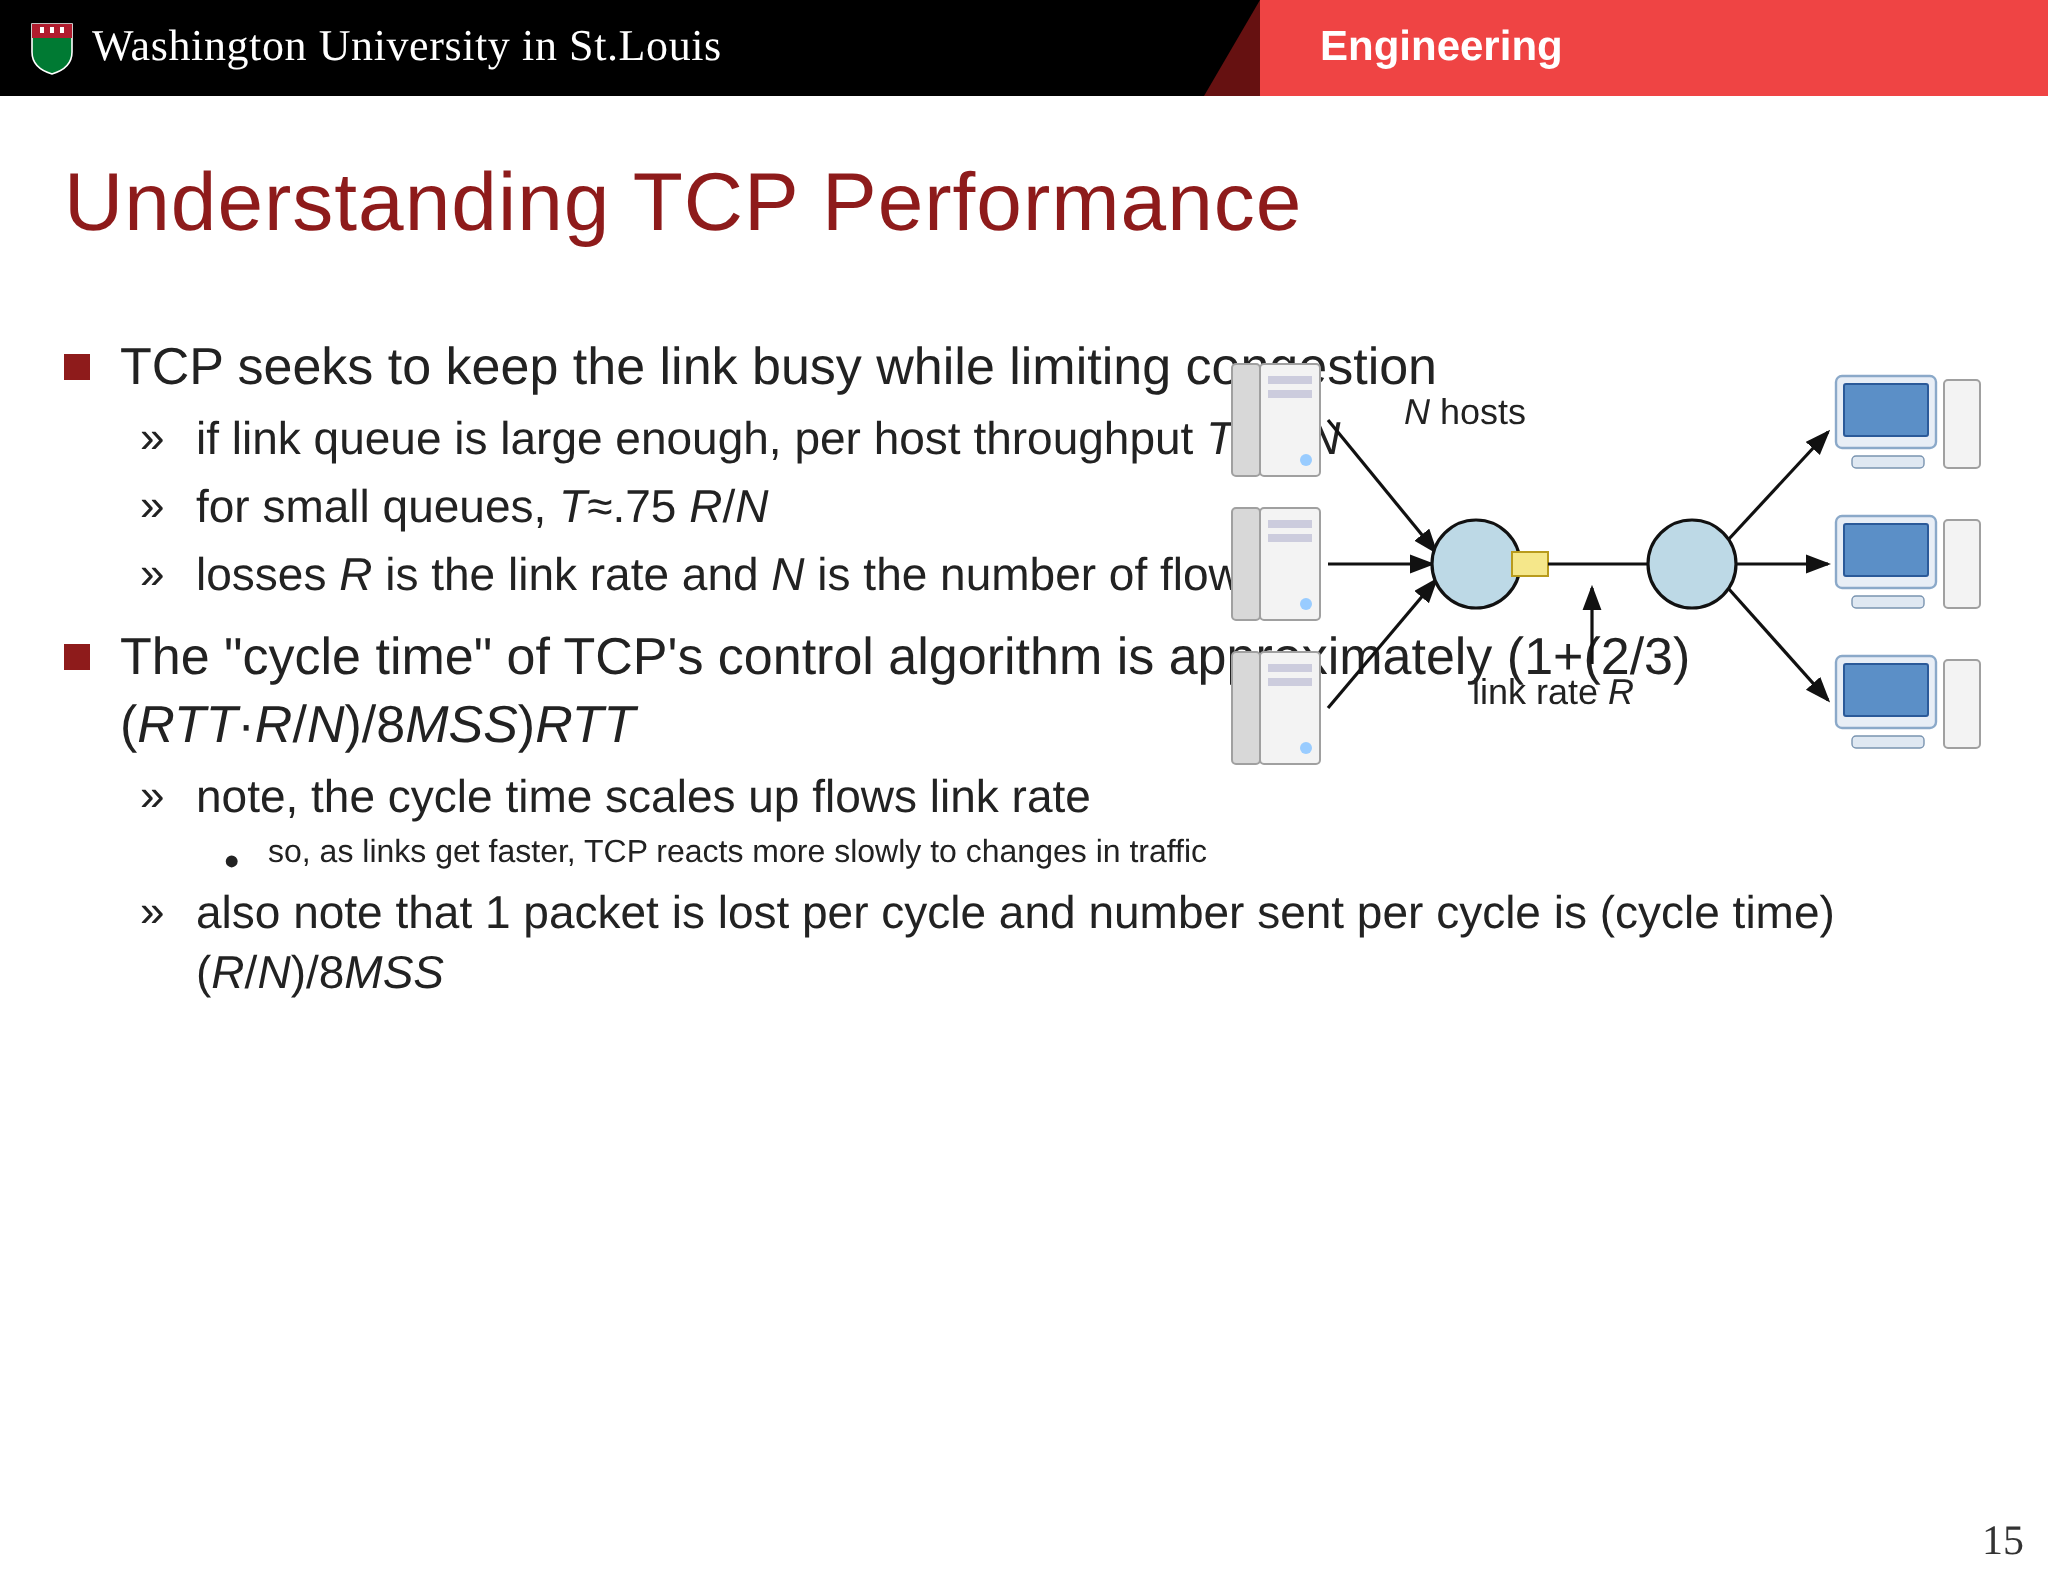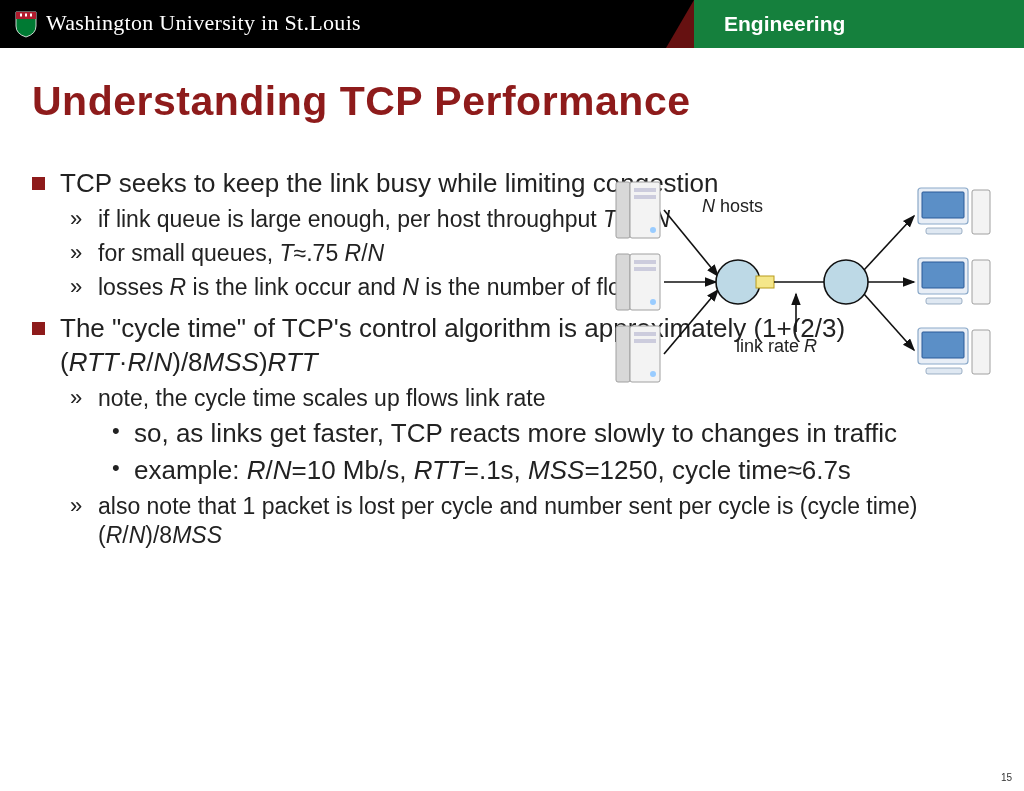--- a/index.html
+++ b/index.html
@@ -1,35 +1,35 @@
 <!DOCTYPE html>
 <html><head>
 <meta charset="utf-8">
 <style>
   html,body{margin:0;padding:0;width:1024px;height:791px;font-family:Verdana,Geneva,sans-serif;background:#fff;overflow:hidden;position:relative;}
   .header{height:48px;background:#000;display:flex;align-items:center;position:relative;}
   .logo-area{display:flex;padding-left:14px;}
   .shield{width:24px;height:28px;margin-right:8px;}
   .univ-name{color:#fff;font-family:Georgia,'Times New Roman',serif;font-size:22px;letter-spacing:0.3px;}
-  .eng-tab{position:absolute;right:0;top:0;height:48px;width:330px;background:#15803d;display:flex;align-items:center;}
+  .eng-tab{position:absolute;right:0;top:0;height:48px;width:394px;background:#ef4444;display:flex;align-items:center;}
   .eng-tab::before{content:"";position:absolute;left:-28px;top:0;width:0;height:0;border-top:48px solid transparent;border-right:28px solid #611;}
   .eng-text{position:relative;color:#fff;font-weight:bold;font-size:21px;margin-left:30px;font-family:Verdana,Geneva,sans-serif;}
   .slide{position:relative;padding:22px 32px 0 32px;}
-  h1.title{color:#8e1b1b;font-family:Verdana,Geneva,sans-serif;font-weight:bold;font-size:41px;margin:8px 0 42px 0;letter-spacing:0.5px;}
+  h1.title{color:#8e1b1b;font-family:Verdana,Geneva,sans-serif;font-weight:normal;font-size:41px;margin:8px 0 42px 0;letter-spacing:0.5px;}
   ul.top{list-style:none;padding:0;margin:0;font-size:26px;color:#222;}
   ul.top>li{position:relative;padding-left:28px;margin-bottom:10px;line-height:1.3;}
   ul.top>li::before{content:"";position:absolute;left:0;top:10px;width:13px;height:13px;background:#8e1b1b;}
   ul.sub{list-style:none;padding:0;margin:4px 0 0 10px;font-size:23px;}
   ul.sub>li{position:relative;padding-left:28px;margin:4px 0;line-height:1.3;}
   ul.sub>li::before{content:"»";position:absolute;left:0;top:0;color:#222;font-size:22px;}
-  ul.subsub{list-style:none;padding:0;margin:2px 0 0 14px;font-size:26px;}
+  ul.subsub{list-style:none;padding:0;margin:2px 0 0 14px;font-size:16px;}
   ul.subsub>li{position:relative;padding-left:22px;margin:3px 0;line-height:1.3;}
   ul.subsub>li::before{content:"•";position:absolute;left:0;top:0;color:#222;font-size:22px;}
   .it{font-style:italic;}
-  .page-num{position:absolute;right:12px;bottom:8px;font-size:10px;color:#333;font-family:Liberation Sans, sans-serif;}
+  .page-num{position:absolute;right:12px;bottom:8px;font-size:21px;color:#333;font-family:Liberation Serif, serif;}
   .diagram{position:absolute;right:18px;top:172px;width:400px;height:220px;}
   .diagram svg{width:100%;height:100%;}
   .srv{fill:#f3f3f3;stroke:#a0a0a0;stroke-width:1;}
   .srv-dark{fill:#d8d8d8;stroke:#a0a0a0;stroke-width:1;}
   .mon{fill:#5b8fc7;stroke:#2b5a99;stroke-width:1;}
   .mon-frame{fill:#e8eef6;stroke:#8ba9c9;stroke-width:1.2;}
   .kb{fill:#dfe8f2;stroke:#7a94b0;stroke-width:0.7;}
   .router{fill:#bdd9e6;stroke:#111;stroke-width:1.6;}
   .link-line{stroke:#111;stroke-width:1.6;fill:none;}
   .arrow{stroke:#111;stroke-width:1.6;fill:none;marker-end:url(#ah);}
@@ -62,34 +62,31 @@
     <li>
       <span>TCP seeks to keep the link busy while limiting congestion</span>
       <ul class="sub">
         <li>
           <span>if link queue is large enough, per host throughput </span><span class="it">T</span><span>=</span><span class="it">R</span><span>/</span><span class="it">N</span>
         </li>
         <li>
           <span>for small queues, </span><span class="it">T</span><span>≈.75 </span><span class="it">R</span><span>/</span><span class="it">N</span>
         </li>
         <li>
-          <span>losses </span><span class="it">R</span><span> is the link occur and </span><span class="it">N</span><span> is the number of flows</span>
+          <span>losses </span><span class="it">R</span><span> is the link rate and </span><span class="it">N</span><span> is the number of flows</span>
         </li>
       </ul>
     </li>
     <li>
       <span>The "cycle time" of TCP's control algorithm is approximately (1+(2/3)(</span><span class="it">RTT</span><span>·</span><span class="it">R</span><span>/</span><span class="it">N</span><span>)/8</span><span class="it">MSS</span><span>)</span><span class="it">RTT</span>
       <ul class="sub">
         <li>
           <span>note, the cycle time scales up flows link rate</span>
           <ul class="subsub">
             <li><span>so, as links get faster, TCP reacts more slowly to changes in traffic</span></li>
-            <li>
-              <span>example: </span><span class="it">R</span><span>/</span><span class="it">N</span><span>=10 Mb/s, </span><span class="it">RTT</span><span>=.1s, </span><span class="it">MSS</span><span>=1250, cycle time≈6.7s</span>
-            </li>
           </ul>
         </li>
         <li>
           <span>also note that 1 packet is lost per cycle and number sent per cycle is (cycle time)(</span><span class="it">R</span><span>/</span><span class="it">N</span><span>)/8</span><span class="it">MSS</span>
         </li>
       </ul>
     </li>
   </ul>
 </div>
 

